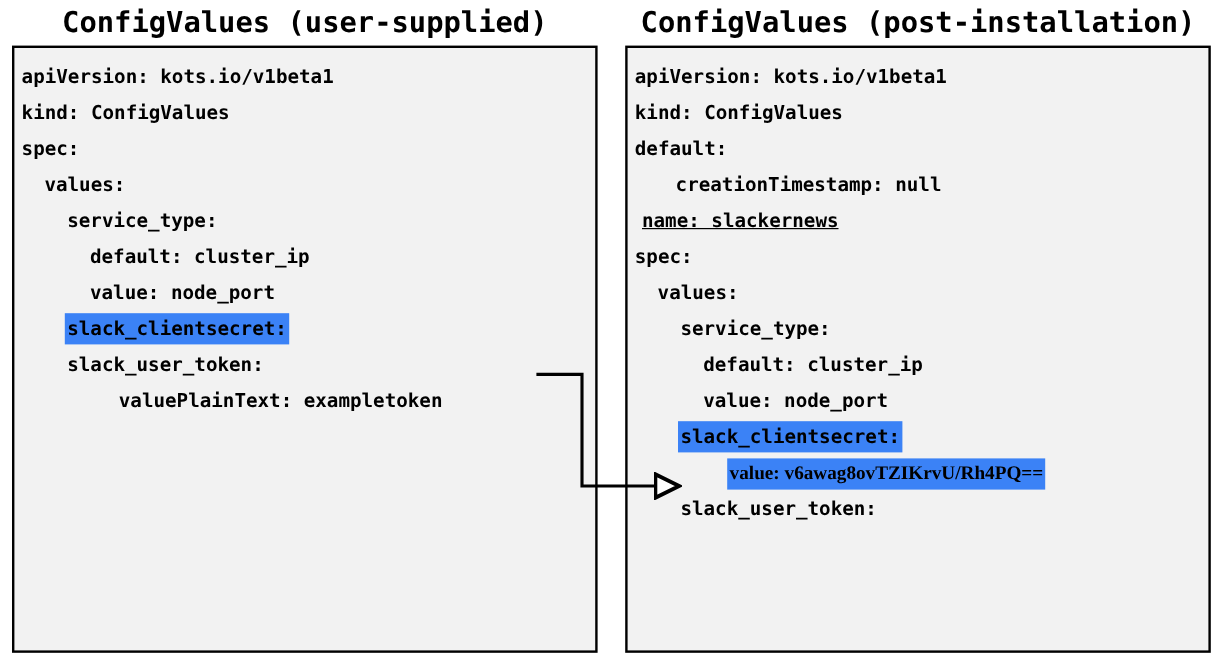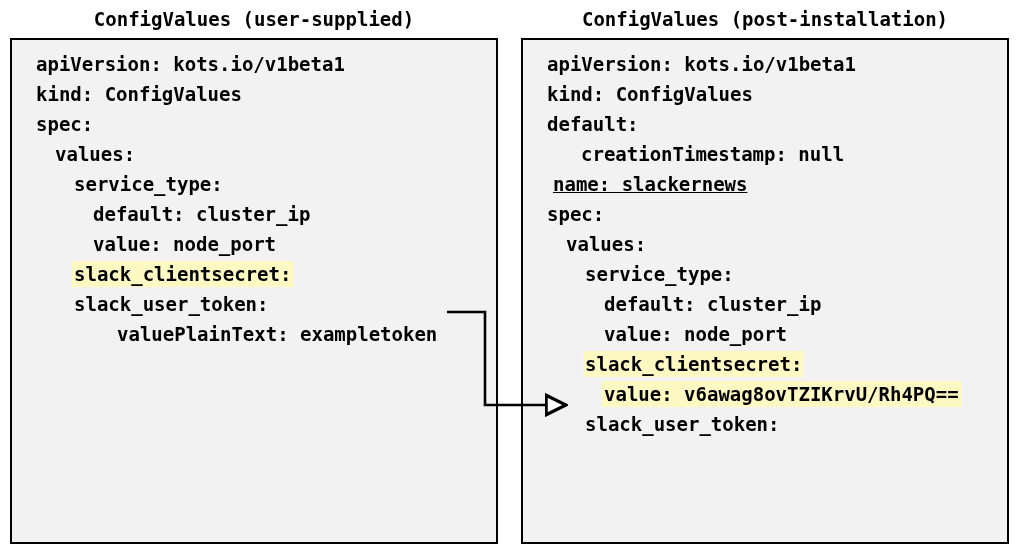--- a/index.html
+++ b/index.html
@@ -17,21 +17,21 @@
 
   #diagram {
     position: absolute;
     inset: 0;
   }
 
   .panel-title {
     position: absolute;
     top: 7px;
     font-family: "DejaVu Sans Mono", "Liberation Mono", monospace;
-    font-size: 19px;
+    font-size: 24px;
     font-weight: bold;
     color: #000000;
     letter-spacing: 0px;
     text-align: center;
     white-space: nowrap;
     line-height: 24px;
   }
   #title-left  { left: 10px;  width: 488px; }
   #title-right { left: 521px; width: 488px; }
 
@@ -51,36 +51,36 @@
     position: absolute;
     top: 9px;
     left: 0;
     right: 0;
   }
 
   .yaml-line {
     height: 30px;
     line-height: 30px;
     font-family: "DejaVu Sans Mono", "Liberation Mono", monospace;
-    font-size: 19px;
+    font-size: 16px;
     font-weight: bold;
     color: #000000;
     white-space: pre;
-    padding-left: 22px;
+    padding-left: 4px;
   }
 
   .yaml-line > span.seg {
     display: inline-block;
     white-space: pre;
     padding: 2px 2px 2px 2px;
     line-height: 22px;
   }
 
   .yaml-line.hl > span.seg {
-    background: #fef9c3;
+    background: #3b82f6;
   }
 
   
   #connector {
     position: absolute;
     left: 0;
     top: 0;
     width: 1019px;
     height: 559px;
     pointer-events: none;
@@ -116,21 +116,21 @@
         <div class="yaml-line"><span class="seg" style="margin-left: 0px;">kind: ConfigValues</span></div>
         <div class="yaml-line"><span class="seg" style="margin-left: 0px;">default:</span></div>
         <div class="yaml-line"><span class="seg" style="margin-left: 34px;">creationTimestamp: null</span></div>
         <div class="yaml-line"><span class="seg" style="margin-left: 6px; text-decoration: underline;">name: slackernews</span></div>
         <div class="yaml-line"><span class="seg" style="margin-left: 0px;">spec:</span></div>
         <div class="yaml-line"><span class="seg" style="margin-left: 19px;">values:</span></div>
         <div class="yaml-line"><span class="seg" style="margin-left: 38px;">service_type:</span></div>
         <div class="yaml-line"><span class="seg" style="margin-left: 57px;">default: cluster_ip</span></div>
         <div class="yaml-line"><span class="seg" style="margin-left: 57px;">value: node_port</span></div>
         <div class="yaml-line hl"><span class="seg" style="margin-left: 38px;">slack_clientsecret:</span></div>
-        <div class="yaml-line hl"><span class="seg" style="margin-left: 57px;">value: v6awag8ovTZIKrvU/Rh4PQ==</span></div>
+        <div class="yaml-line hl"><span class="seg" style="margin-left: 79px; font-family: Liberation Serif, serif;">value: v6awag8ovTZIKrvU/Rh4PQ==</span></div>
         <div class="yaml-line"><span class="seg" style="margin-left: 38px;">slack_user_token:</span></div>
       </div>
   </div>
 
   <svg id="connector" viewBox="0 0 1019 559">
     <defs>
       <marker id="open-arrow" viewBox="0 0 10 10" refX="9" refY="5" markerWidth="9" markerHeight="9" orient="auto-start-reverse">
         <path d="M 0.5 0.8 L 9 5 L 0.5 9.2 Z" fill="#ffffff" stroke="#000000" stroke-width="1.4" stroke-linejoin="miter"></path>
       </marker>
     </defs>

